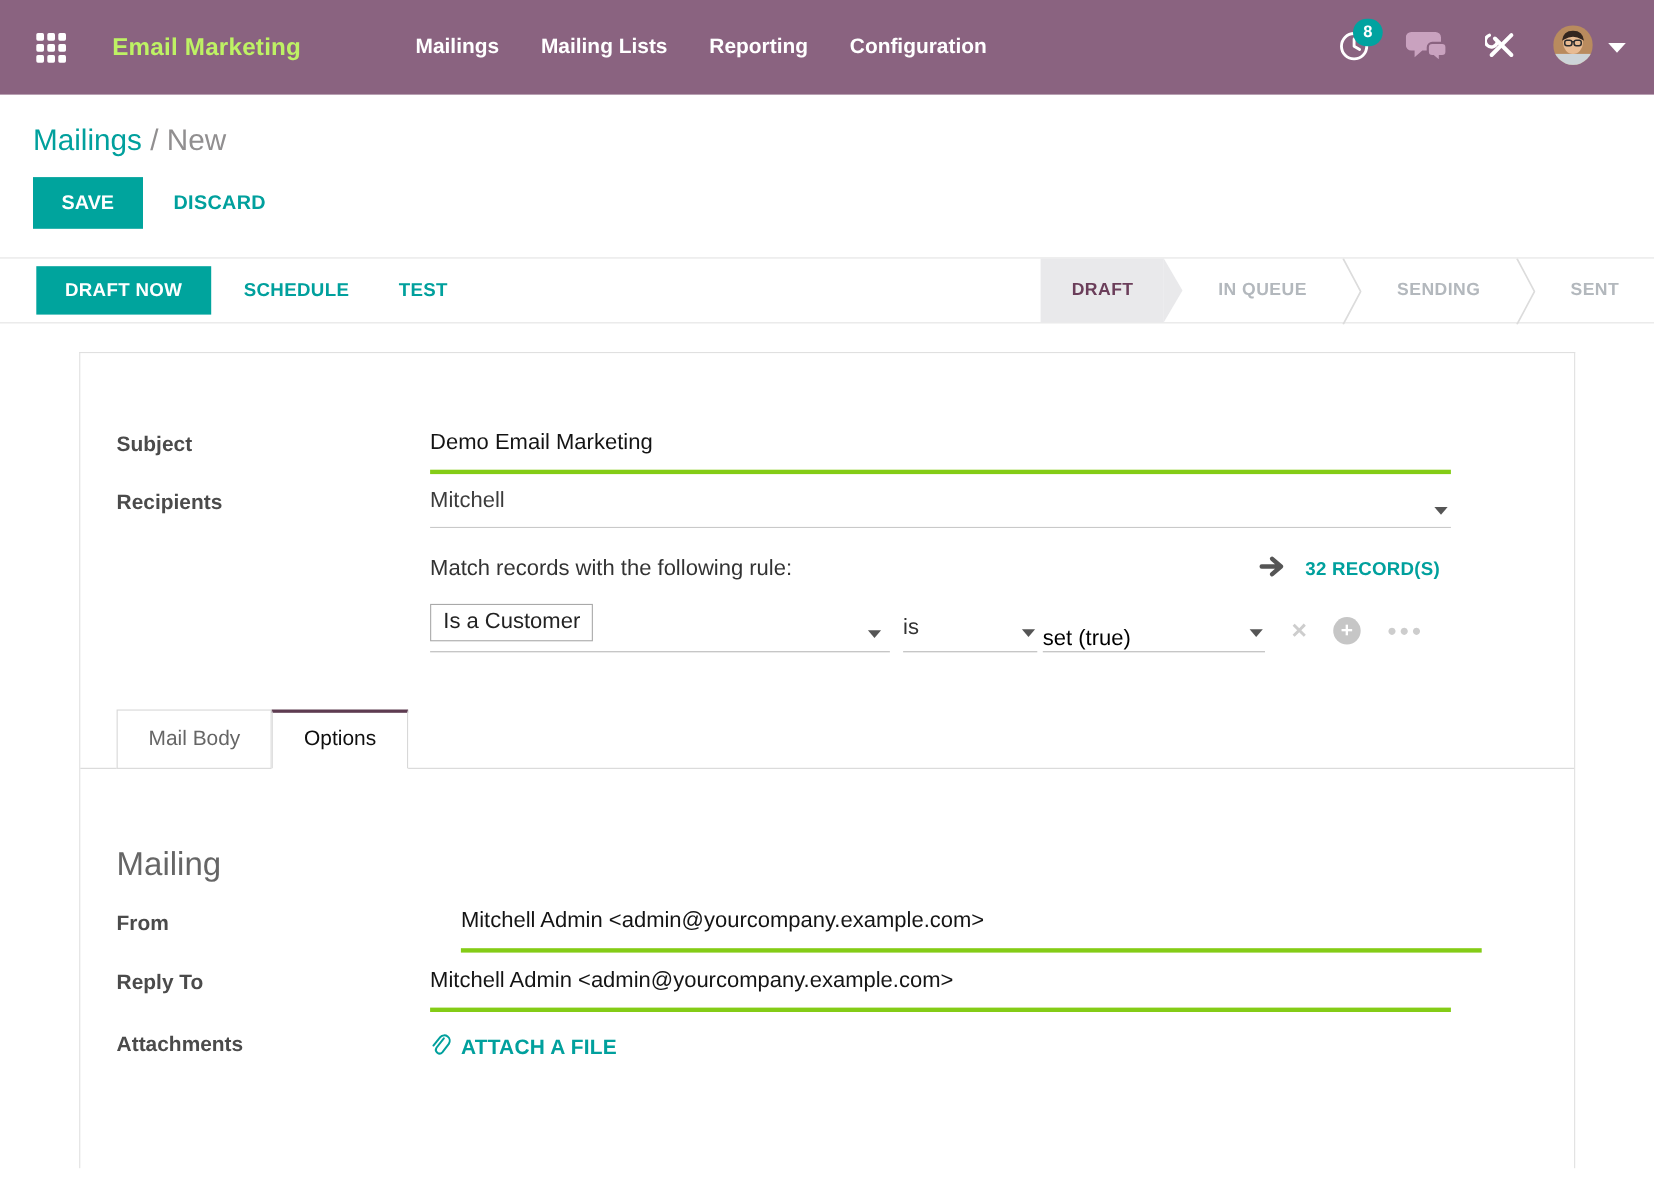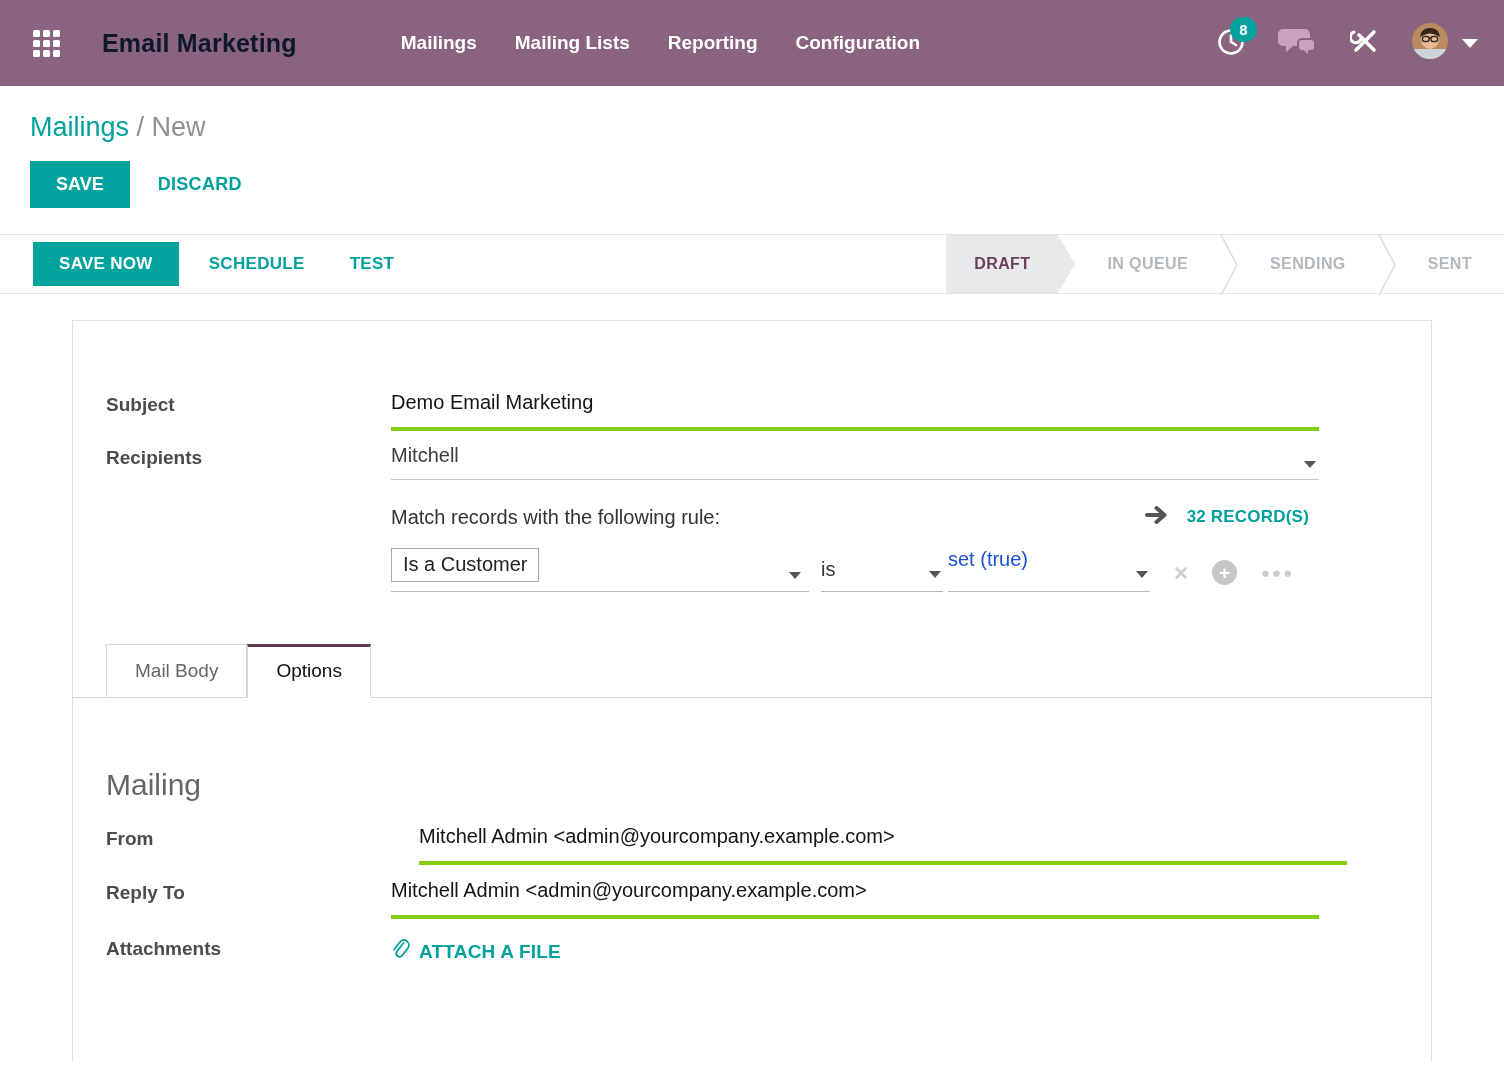--- a/index.html
+++ b/index.html
@@ -2,21 +2,21 @@
 <html><head>
 <meta charset="utf-8">
 <style>
   * { margin:0; padding:0; box-sizing:border-box; }
   html,body { width:1504px; height:1072px; background:#fff; font-family:"Liberation Sans", sans-serif; overflow:hidden; }
 
   
   .topbar { height:86px; background:#8a6380; display:flex; align-items:center; }
   .apps-grid { margin-left:33px; display:grid; grid-template-columns:repeat(3,7px); grid-template-rows:repeat(3,7px); gap:3px; cursor:pointer; }
   .apps-grid span { background:#fff; border-radius:1.5px; }
-  .app-title { color:#0f172a; font-size:25px; font-weight:bold; margin-left:42px; letter-spacing:.2px; }
+  .app-title { color:#bef264; font-size:22px; font-weight:bold; margin-left:42px; letter-spacing:.2px; }
   .top-menus { display:flex; margin-left:104px; gap:38px; }
   .top-menu { color:#fff; font-size:19px; font-weight:bold; cursor:pointer; }
   .top-right { margin-left:auto; display:flex; align-items:center; gap:32px; margin-right:26px; }
   .icon-btn { position:relative; display:flex; align-items:center; cursor:pointer; }
   .badge { position:absolute; top:-9px; left:14px; min-width:27px; height:25px; background:#00a3a0; border-radius:13px; color:#fff; font-size:15px; font-weight:bold; display:flex; align-items:center; justify-content:center; padding:0 7px; }
   .avatar-wrap { display:flex; align-items:center; gap:14px; cursor:pointer; }
   .caret-down-white { width:0; height:0; border-left:8px solid transparent; border-right:8px solid transparent; border-top:9px solid #fff; }
 
   
   .crumb-row { padding:26px 0 0 30px; font-size:27px; }
@@ -51,21 +51,21 @@
   .match-row { margin-top:24px; }
   .match-flex { display:flex; align-items:center; width:928px; }
   .match-text { font-size:20px; color:#333; }
   .records { margin-left:auto; display:flex; align-items:center; gap:17px; padding-right:10px; }
   .records-link { color:#00a09d; font-size:17px; font-weight:bold; cursor:pointer; letter-spacing:.2px; }
   .rule-row { margin-top:18px; display:flex; align-items:flex-end; margin-left:318px; }
   .rule-field { width:418px; position:relative; border-bottom:1px solid #b9b9b9; padding-bottom:9px; }
   .rule-field .boxed { display:inline-block; border:1px solid #a9a9a9; padding:4px 11px 5px; font-size:20px; color:#222; cursor:pointer; }
   .rule-field .caret-dn { bottom:12px; right:8px; }
   .rule-op { width:122px; margin-left:12px; position:relative; border-bottom:1px solid #b9b9b9; padding-bottom:10px; font-size:20px; color:#333; cursor:pointer; }
-  .rule-val { width:202px; margin-left:5px; position:relative; border-bottom:1px solid #b9b9b9; padding-bottom:20px; font-size:20px; color:#1d4ed8; cursor:pointer; }
+  .rule-val { width:202px; margin-left:5px; position:relative; border-bottom:1px solid #b9b9b9; padding-bottom:0; font-size:20px; color:#000000; cursor:pointer; }
   .rule-op .caret-dn, .rule-val .caret-dn { bottom:13px; right:2px; }
   .rule-icons { display:flex; align-items:center; margin-left:24px; margin-bottom:7px; gap:24px; }
   .icon-x { color:#cdcdcd; font-size:24px; font-weight:bold; line-height:1; cursor:pointer; }
   .icon-plus { width:25px; height:25px; border-radius:50%; background:#c6c6c6; color:#fff; font-size:19px; font-weight:bold; display:flex; align-items:center; justify-content:center; line-height:1; cursor:pointer; }
   .icon-dots { color:#cdcdcd; font-size:15px; font-weight:bold; letter-spacing:2px; cursor:pointer; }
 
   
   .tab-strip { display:flex; padding-left:33px; margin-top:52px; position:relative; z-index:2; }
   .tab { background:#fff; border:1px solid #d8d8d8; padding:15px 28px; font-size:19px; color:#666; cursor:pointer; margin-bottom:-1px; }
   .tab.active { border-top:3px solid #5e3c51; color:#0f0f0f; border-bottom:1px solid #fff; padding-top:13px; }
@@ -154,21 +154,21 @@
   <span class="crumb-sep"> </span><span class="crumb-sep">/</span>
   <span class="crumb-current"> </span><span class="crumb-current">New</span>
 </div>
 <div class="action-row">
   <button class="btn-save">SAVE</button>
   <button class="btn-discard">DISCARD</button>
 </div>
 
 <div class="statusbar">
   <div class="sb-left">
-    <button class="btn-sendnow">SAVE NOW</button>
+    <button class="btn-sendnow">DRAFT NOW</button>
     <button class="sb-link schedule">SCHEDULE</button>
     <button class="sb-link test">TEST</button>
   </div>
   <div class="pipeline">
     <div class="step active">DRAFT</div>
     <div class="step">IN QUEUE</div>
     <span class="chev-sep">
         <svg width="18" height="60" viewBox="0 0 18 60">
           <polyline points="1,0 17,30 1,60" fill="none" stroke="#dcdcdc" stroke-width="1.5"></polyline>
         </svg>

